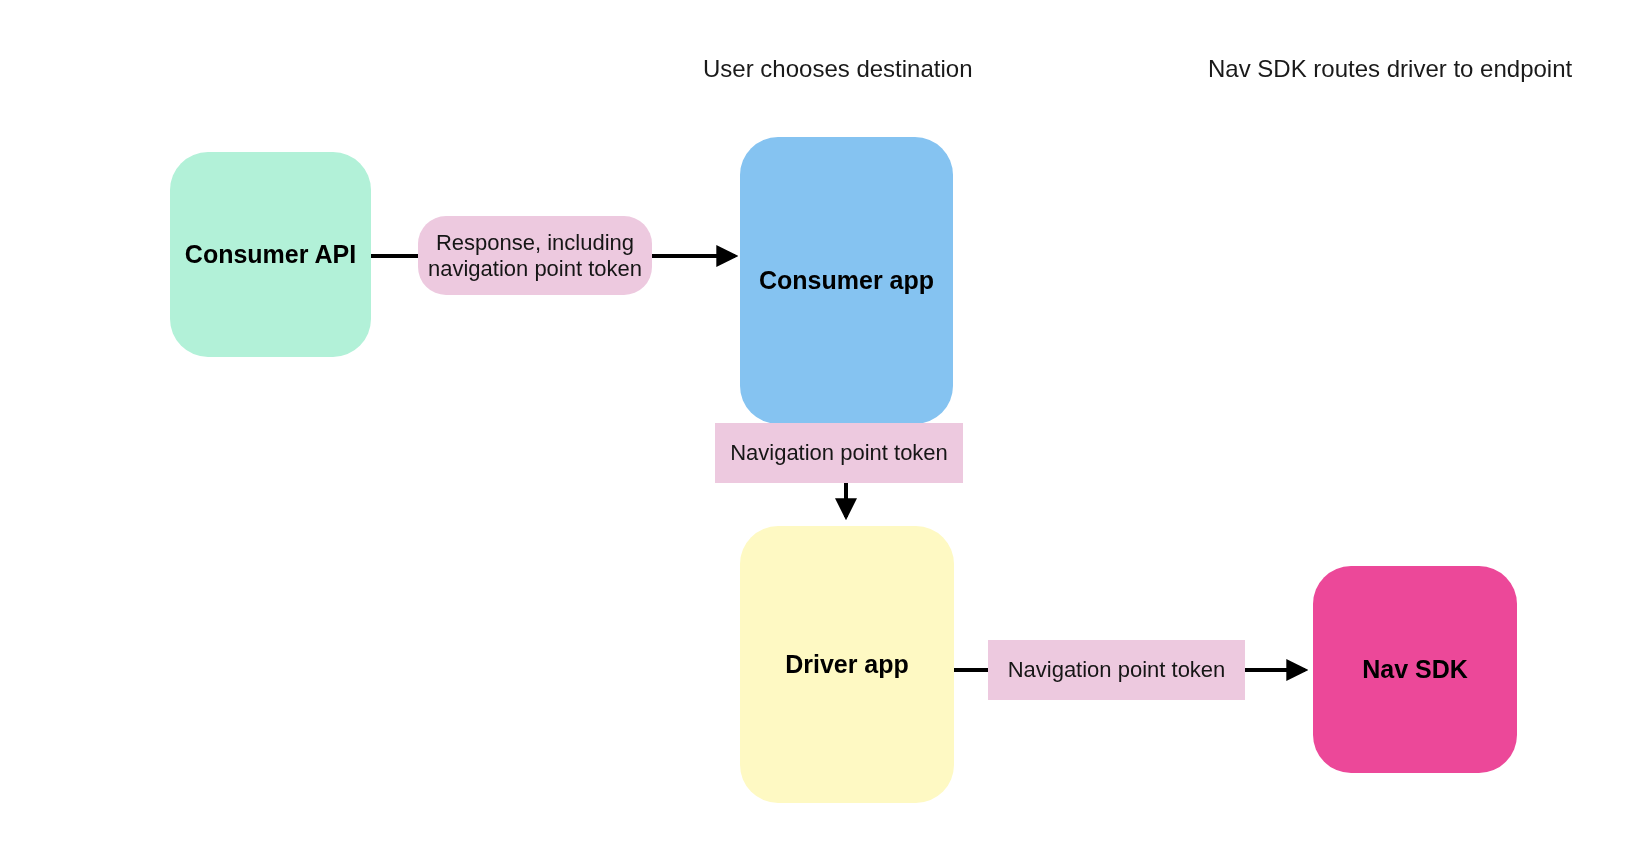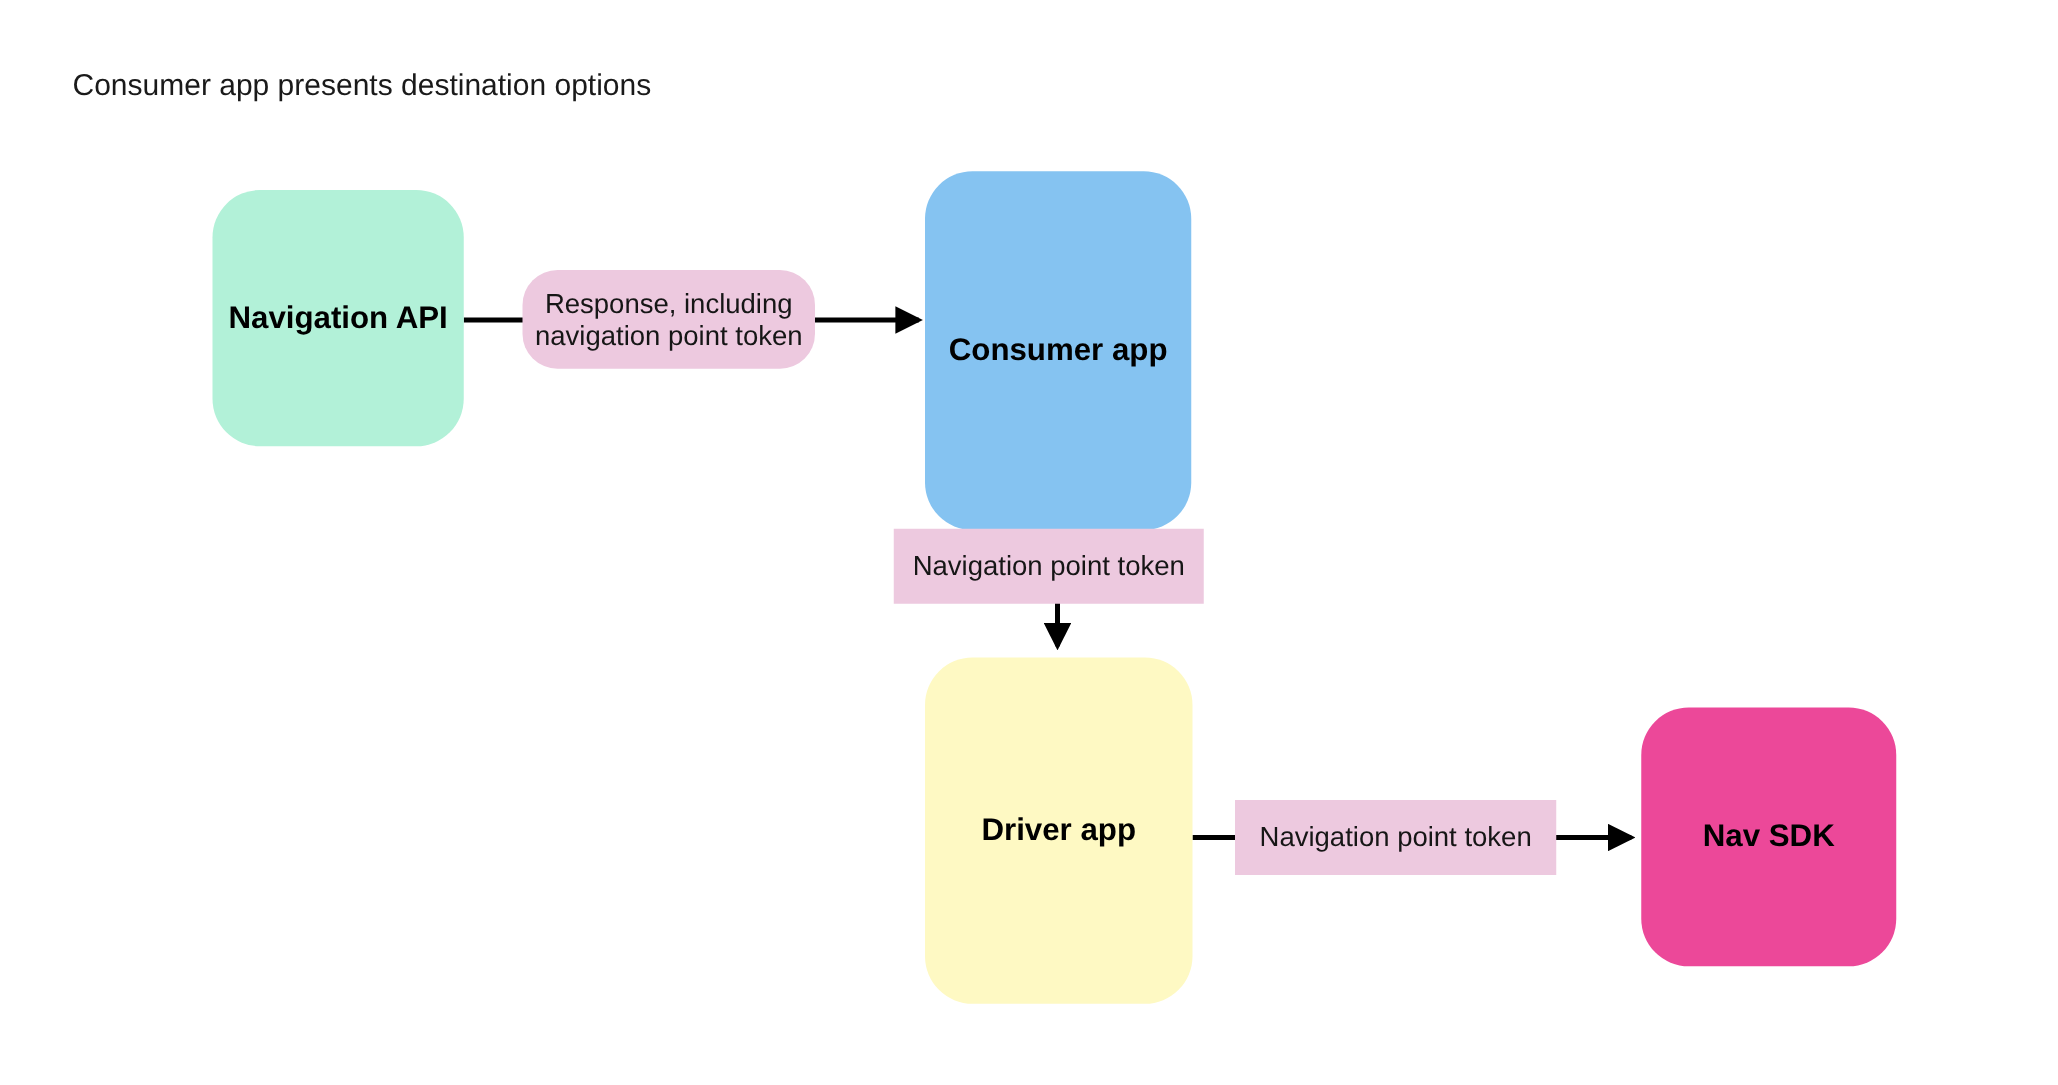--- a/index.html
+++ b/index.html
@@ -78,39 +78,40 @@
   }
   #edge-label-0 { left: 418px; top: 216px; width: 234px; height: 79px; line-height: 26px; }
   #edge-label-1 { left: 715px; top: 423px; width: 248px; height: 60px; white-space: nowrap; }
   #edge-label-2 { left: 988px; top: 640px; width: 257px; height: 60px; white-space: nowrap; }
 </style>
 </head>
 <body>
 
 <div class="canvas">
 
-  <div class="col-header" id="header-0">Consumer app presents destination options</div>
+  <div class="col-header" id="header-1">User chooses destination</div>
+  <div class="col-header" id="header-2">Nav SDK routes driver to endpoint</div>
 
   <svg class="arrows" width="1646" height="868" aria-hidden="true">
     <defs>
       <marker id="ah" viewBox="0 0 10 10" refX="8.5" refY="5" markerWidth="5.5" markerHeight="5.5" orient="auto-start-reverse">
         <path class="arrowhead" d="M 0 0 L 10 5 L 0 10 z"></path>
       </marker>
     </defs>
     <line x1="371" y1="256" x2="735" y2="256" marker-end="url(#ah)"></line>
     <line x1="846" y1="401" x2="846" y2="517" marker-end="url(#ah)"></line>
     <line x1="954" y1="670" x2="1305" y2="670" marker-end="url(#ah)"></line>
   </svg>
 
   <div class="edge-label" id="edge-label-0" style="background-color: rgb(237, 201, 223); border-radius: 28px;">Response, including navigation point token</div>
   <div class="edge-label" id="edge-label-1" style="background-color: rgb(237, 201, 223);">Navigation point token</div>
   <div class="edge-label" id="edge-label-2" style="background-color: rgb(237, 201, 223);">Navigation point token</div>
 
   <div class="node" id="node-geocoding" style="background-color: rgb(178, 241, 216);">
-    <span class="node-label">Navigation API</span>
+    <span class="node-label">Consumer API</span>
   </div>
   <div class="node" id="node-consumer" style="background-color: rgb(133, 195, 241);">
     <span class="node-label">Consumer app</span>
   </div>
   <div class="node" id="node-driver" style="background-color: #fef9c3;">
     <span class="node-label">Driver app</span>
   </div>
   <div class="node" id="node-navsdk" style="background-color: #ec4899;">
     <span class="node-label">Nav SDK</span>
   </div>

